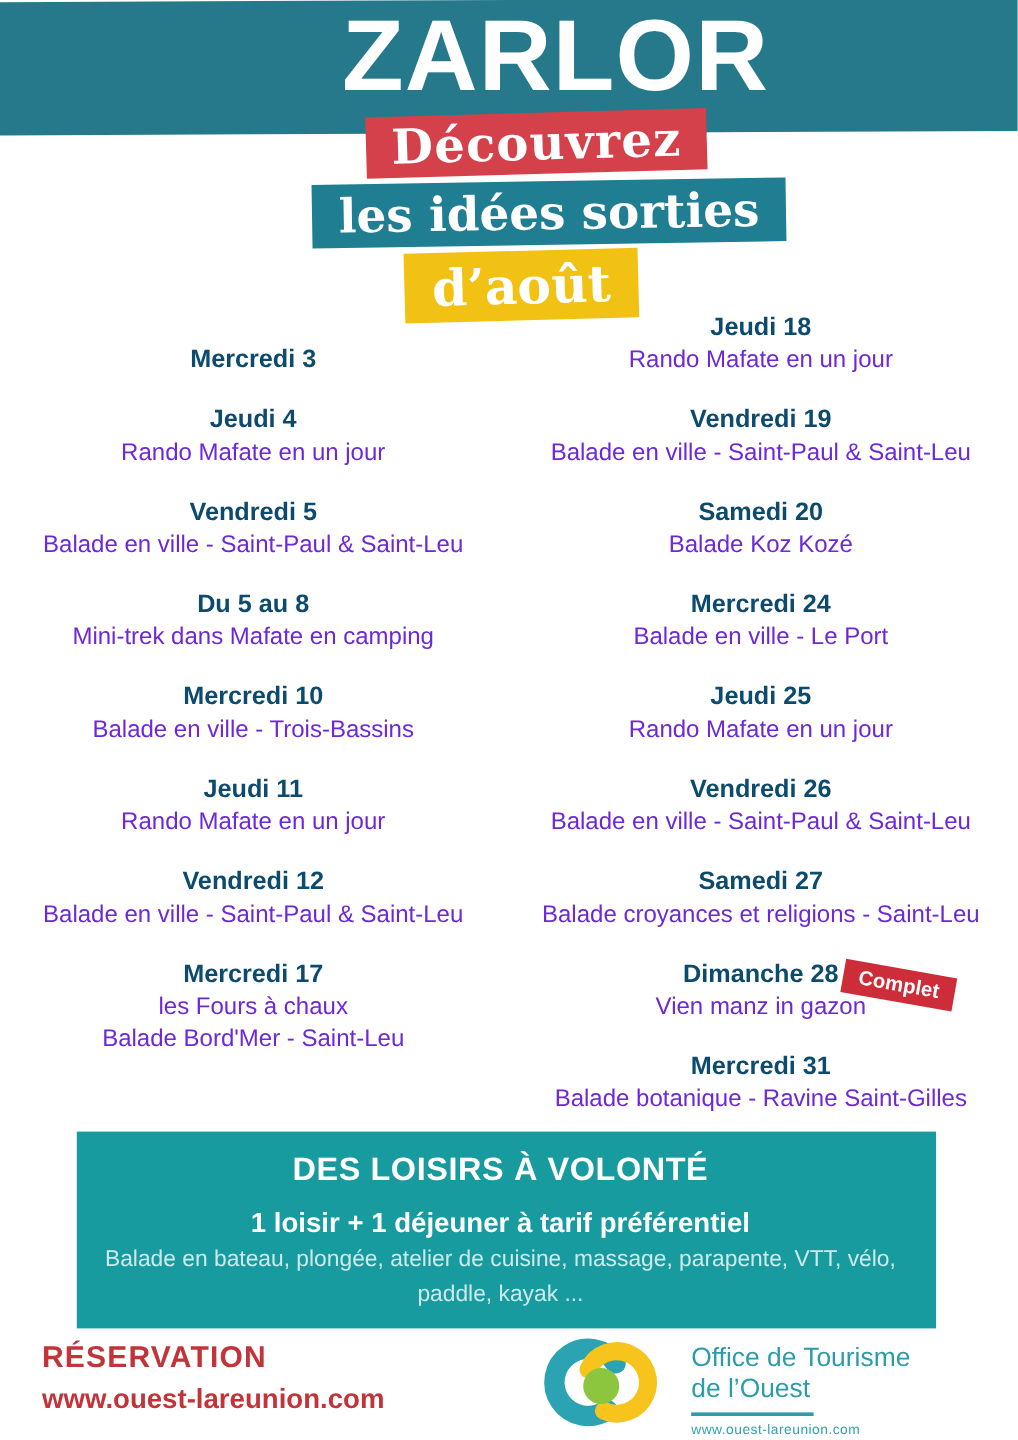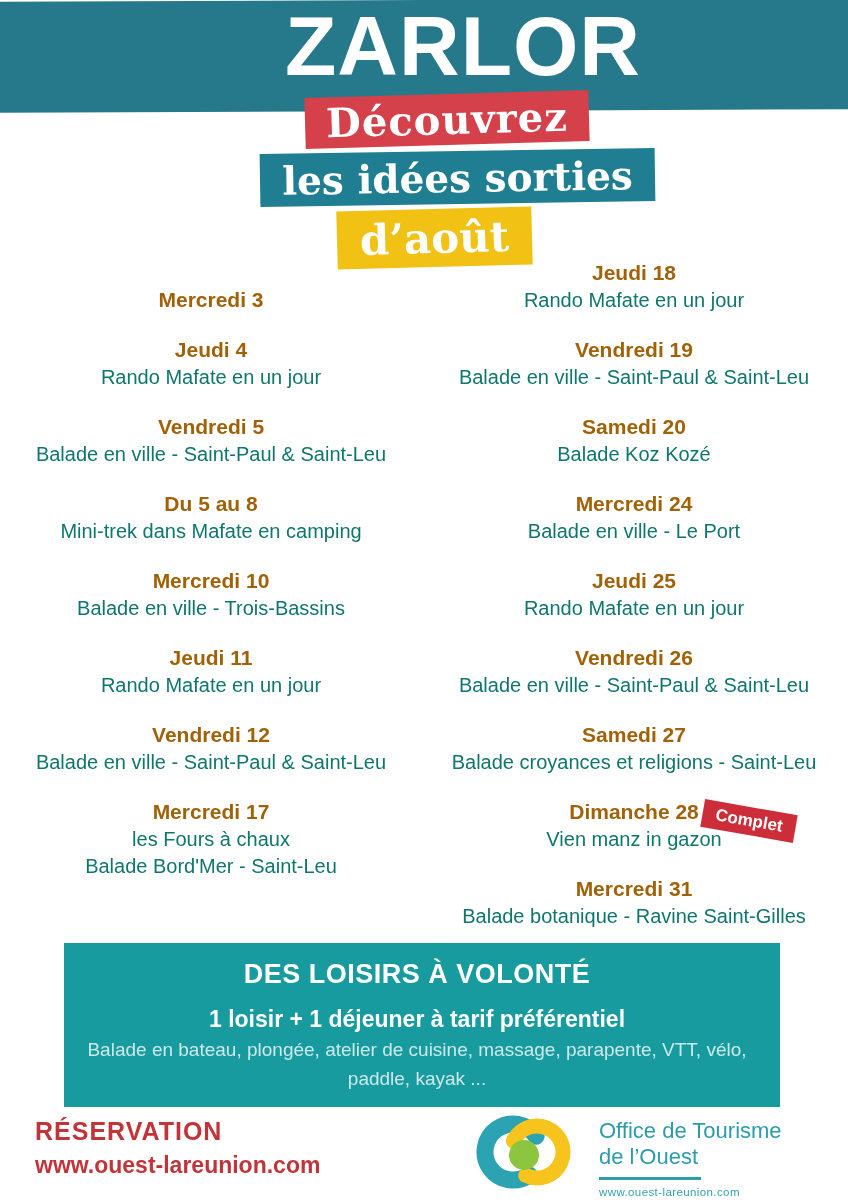--- a/index.html
+++ b/index.html
@@ -28,22 +28,22 @@
   }
   .banner-red    { left:305px; top:94px;  width:284px; height:51px; background:#D4414B; transform:rotate(-1.6deg); font-size:40px; letter-spacing:1px; }
   .banner-teal   { left:260px; top:151px; width:395px; height:53px; background:#1F7E91; transform:rotate(-0.9deg); font-size:39px; }
   .banner-yellow { left:337px; top:209px; width:195px; height:58px; background:#F1C214; transform:rotate(-1.5deg); font-size:42px; }
 
   
   .col { position:absolute; text-align:center; }
   .col-left  { left:31px;  top:286px; width:360px; }
   .col-right { left:449px; top:259px; width:370px; }
   .entry { margin-bottom:22px; position:relative; }
-  .entry .date { font-size:21px; font-weight:bold; color:#a16207; line-height:28px;text-align:center; }
-  .entry .line { font-size:20px; color:#0f766e; line-height:27px; }
+  .entry .date { font-size:21px; font-weight:bold; color:#0c4a6e; line-height:28px;text-align:center; }
+  .entry .line { font-size:20px; color:#6d28d9; line-height:27px; }
   .badge {
     position:absolute; left:253px; top:9px; width:94px; height:28px;
     background:#CD2D39; color:#ffffff; font-size:17px; font-weight:bold;
     display:flex; align-items:center; justify-content:center;
     transform:rotate(10deg);
   }
 
   
   .offer-box {
     position:absolute; left:64px; top:943px; width:716px; height:164px;
@@ -55,21 +55,21 @@
   .offer-body     { font-size:19px; color:rgba(255,255,255,0.78); line-height:29px; margin-top:2px; }
 
   
   .reservation {
     position:absolute; left:35px; top:1117px; width:370px; text-align:left;
     color:#C23439; font-weight:bold;
   }
   .reservation .label { font-size:25px; line-height:28px; letter-spacing:1px; }
   .reservation .url   { font-size:23px; line-height:30px; margin-top:5px; }
 
-  .logo { position:absolute; left:471px; top:1110px; display:flex; align-items:flex-start; }
+  .logo { position:absolute; left:448px; top:1110px; display:flex; align-items:flex-start; }
   .logo-mark { width:106px; height:84px; margin-right:22px; flex:none; }
   .logo-text { padding-top:8px; }
   .logo-line { font-size:22px; color:#2C9CAB; line-height:26px; }
   .logo-rule { width:102px; height:3px; background:#2C9CAB; margin-top:7px; }
   .logo-url  { font-size:11.5px; color:#31A2B0; letter-spacing:0.4px; margin-top:6px; }
 </style>
 </head>
 <body>
 
 <div class="header-band"></div>

